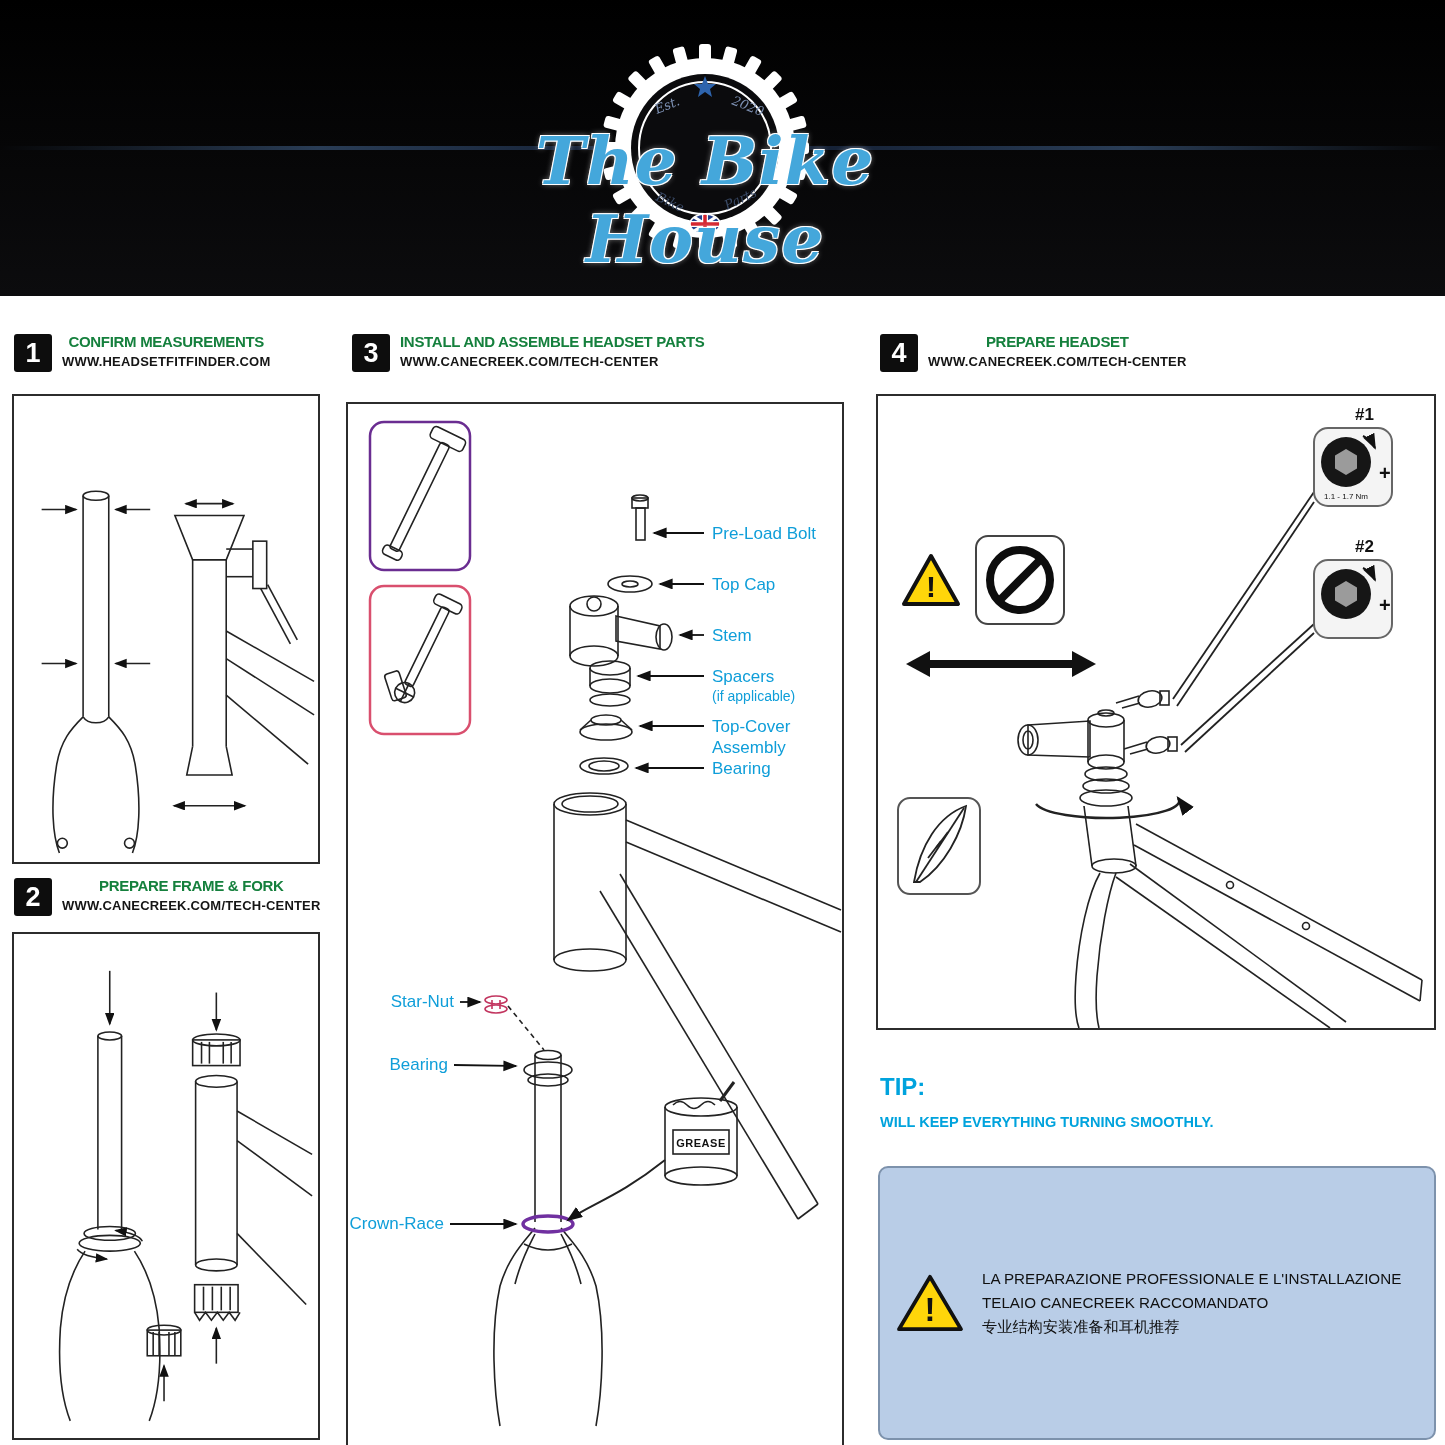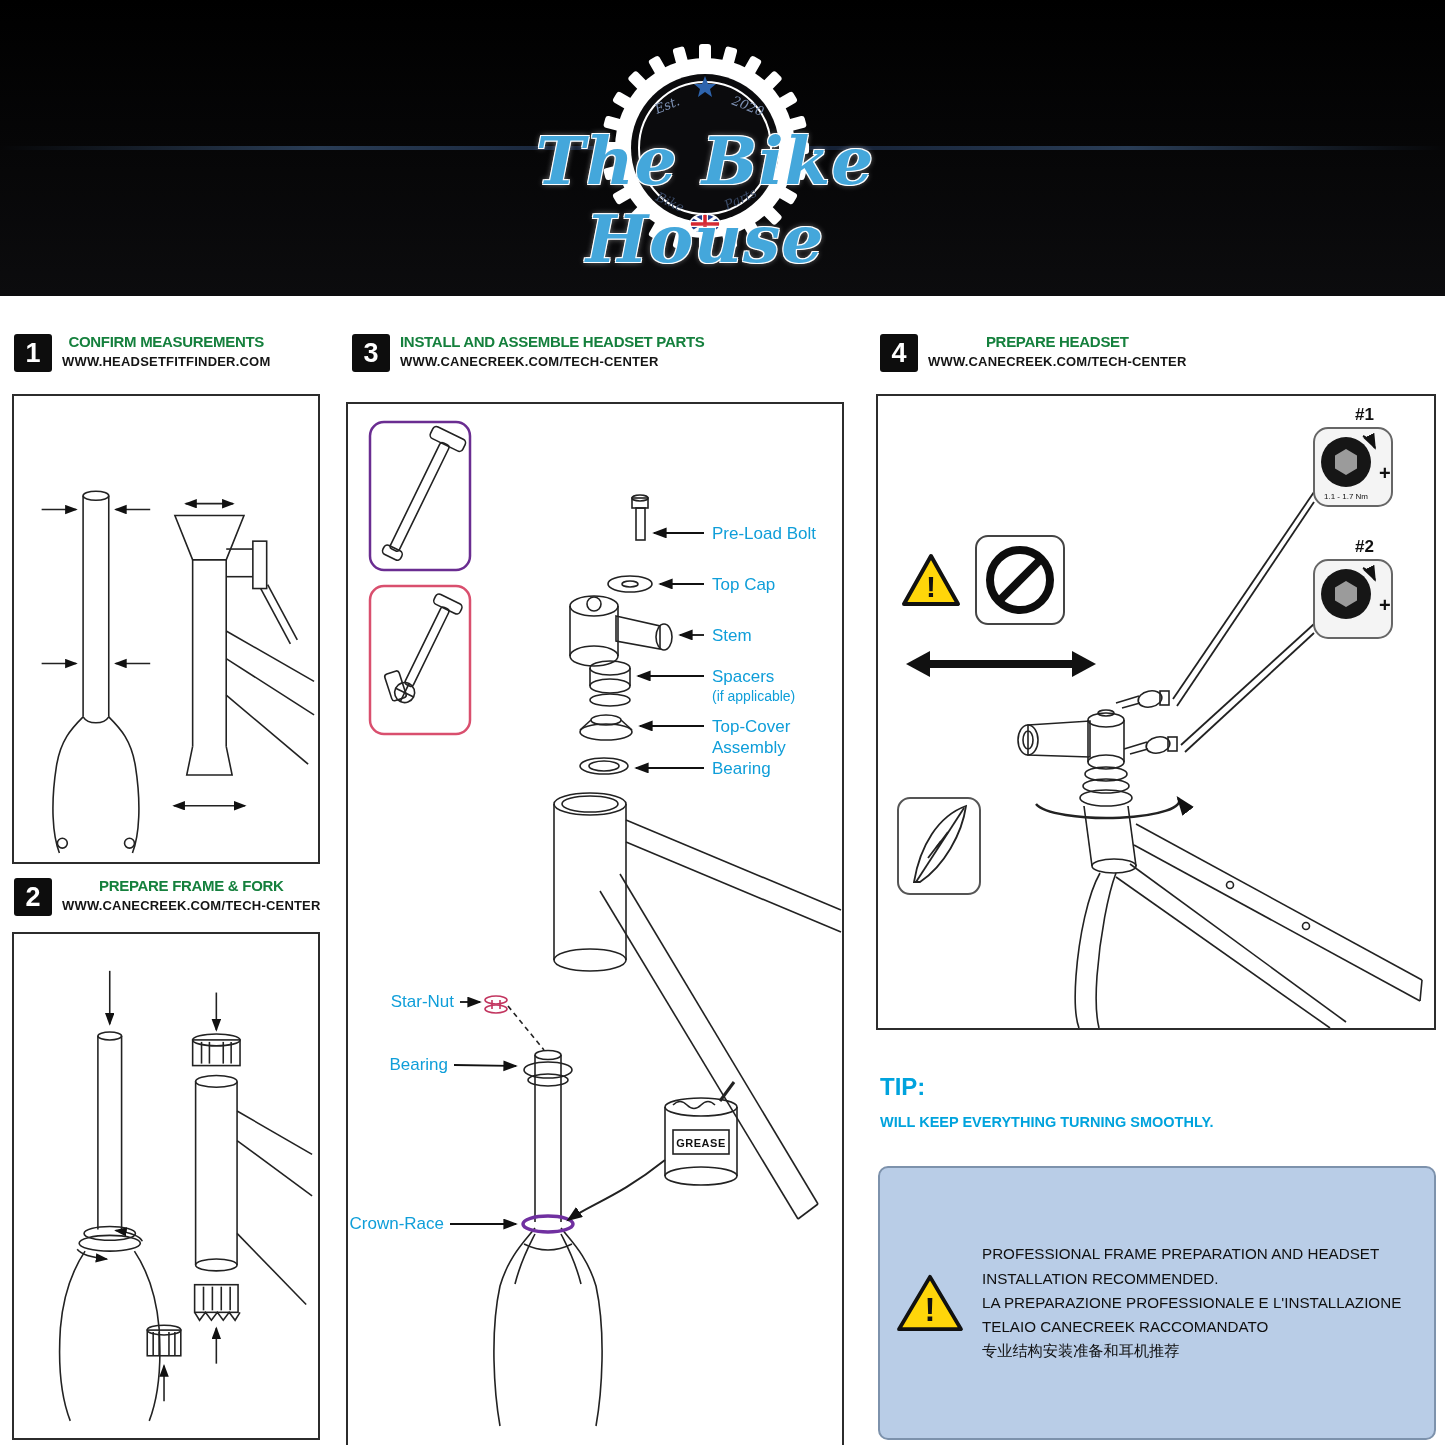--- a/index.html
+++ b/index.html
@@ -470,19 +470,18 @@
     <div class="tip-title">TIP:</div>
     <div class="tip-line">WILL KEEP EVERYTHING TURNING SMOOTHLY.</div>
   </div>
 
   <div class="warn">
     <svg class="warn-icon" viewBox="0 0 70 62" width="68" height="60">
       <path d="M35,4 L67,58 L3,58 Z" fill="#ffd60a" stroke="#111" stroke-width="4" stroke-linejoin="round"></path>
       <text x="35" y="50" text-anchor="middle" font-size="34" font-weight="bold" fill="#111">!</text>
     </svg>
     <div class="warn-text">
-      <p>PROFESSIONAL FRAME PREPARATION AND HEADSET INSTALLATION RECOMMENDED.</p>
       <p>LA PREPARAZIONE PROFESSIONALE E L'INSTALLAZIONE TELAIO CANECREEK RACCOMANDATO</p>
       <p>专业结构安装准备和耳机推荐</p>
     </div>
   </div>
 
 </div>
 
 </body></html>

